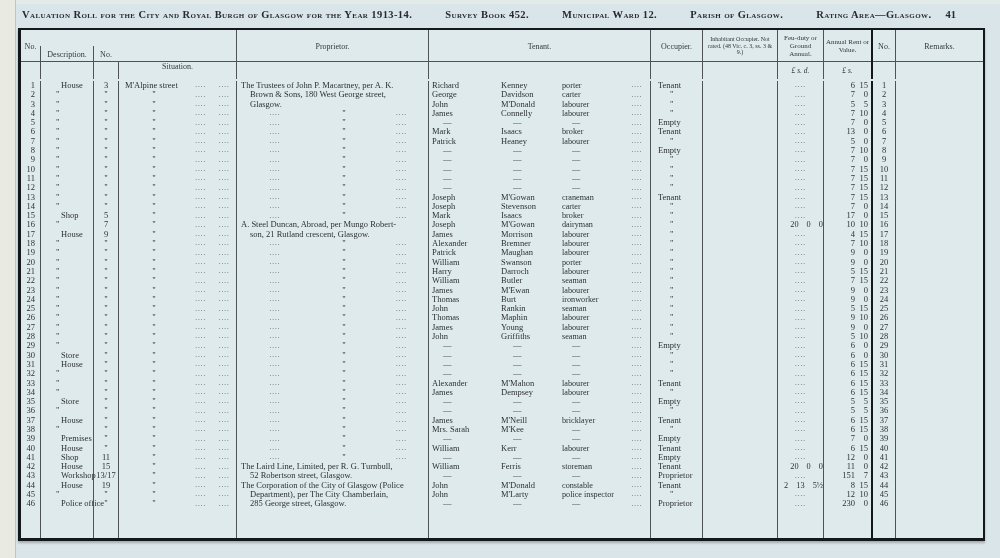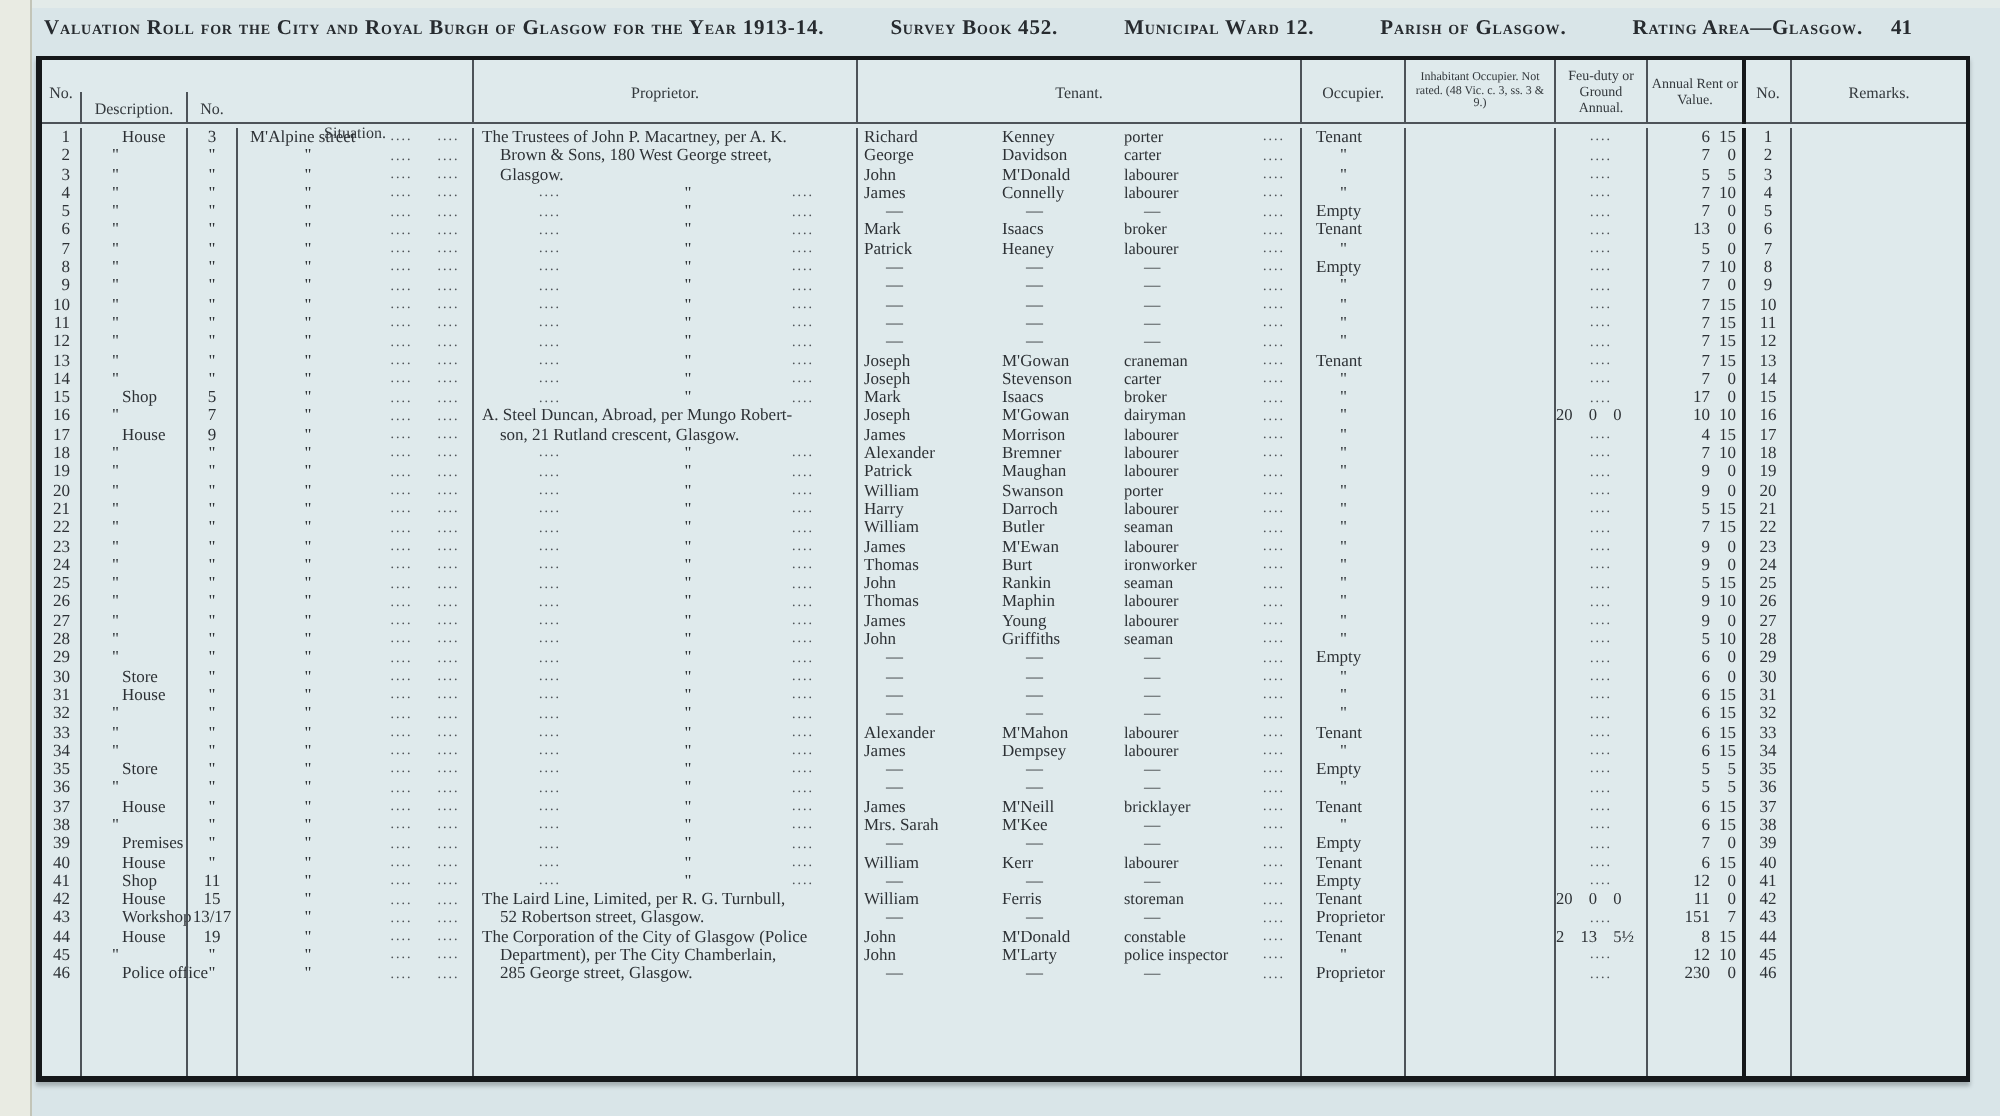--- a/index.html
+++ b/index.html
@@ -111,21 +111,21 @@
   .tsu{width:61px;}
   .toc{width:62px;font-size:8.2px;}
   .ten .dots{flex:1;}
   .dash{color:#34383c;}
   .tf.dash{padding-left:14px;}
   .tsu.dash{padding-left:12px;}
   .toc.dash{padding-left:10px;}
   .occ{padding-left:7px;}
   .occ.dit{padding-left:19px;}
   .feu{display:flex;}
-  .fval{flex:1;text-align:left;word-spacing:6px;font-size:8.3px;}
+  .fval{flex:1;text-align:right;word-spacing:6px;font-size:8.3px;}
   .rent{display:flex;}
   .r1{flex:1;text-align:right;}
   .r2{width:16px;text-align:right;padding-right:3px;}
   .no2{border-left:2px solid var(--heavy);text-align:center;}
   .rem{}
   .inh{}
   .dit{font-size:8.5px;}
 </style>
 </head>
 <body>
@@ -152,20 +152,34 @@
     <div class="hcell hd-sit bL">Situation.</div>
     <div class="hcell hd-prop bL">Proprietor.</div>
     <div class="hcell hd-ten bL">Tenant.</div>
     <div class="hcell hd-occ bL">Occupier.</div>
     <div class="hcell hd-inh bL">Inhabitant Occupier. Not rated. (48 Vic. c. 3, ss. 3 &amp; 9.)</div>
     <div class="hcell hd-feu bL">Feu-duty or Ground Annual.</div>
     <div class="hcell hd-rent bL">Annual Rent or Value.</div>
     <div class="hcell hd-no2">No.</div>
     <div class="hcell hd-rem bL">Remarks.</div>
   </div>
+  <div class="urow">
+    <div class="ucell"></div>
+    <div class="ucell bL"></div>
+    <div class="ucell bL"></div>
+    <div class="ucell bL"></div>
+    <div class="ucell bL"></div>
+    <div class="ucell bL"></div>
+    <div class="ucell bL"></div>
+    <div class="ucell bL"></div>
+    <div class="ucell bL">£ s. d.</div>
+    <div class="ucell bL">£ s.</div>
+    <div class="ucell u-no2"></div>
+    <div class="ucell bL"></div>
+  </div>
   <div class="tbody">
       <div class="trow">
         <span class="c no1">1</span>
         <span class="c desc bL">House</span>
         <span class="c stno bL">3</span>
         <span class="c sit bL">
           <span class="sname">M'Alpine street</span>
           <span class="dots">....</span>
           <span class="dots">....</span>
         </span>

